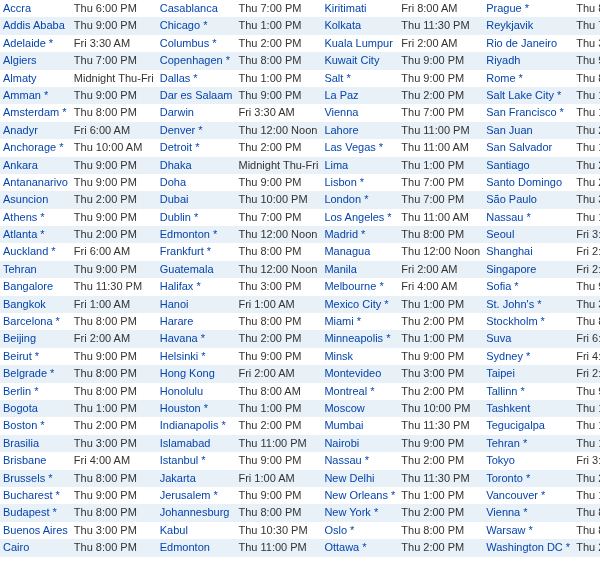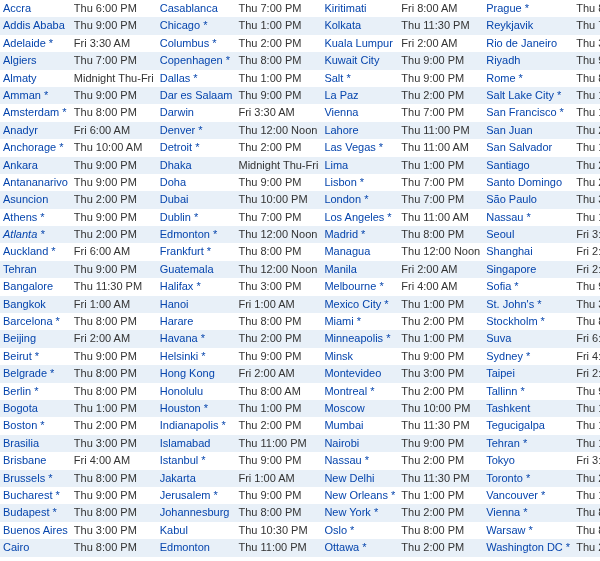--- a/index.html
+++ b/index.html
@@ -159,21 +159,21 @@
         <td style="width: 90px;"><span class="city">Athens *</span></td>
         <td style="width: 105px; color: rgb(51, 51, 51);">Thu 9:00 PM</td>
         <td style="width: 90px;"><span class="city">Dublin *</span></td>
         <td style="width: 105px; color: rgb(51, 51, 51);">Thu 7:00 PM</td>
         <td style="width: 90px;"><span class="city">Los Angeles *</span></td>
         <td style="width: 105px; color: rgb(51, 51, 51);">Thu 11:00 AM</td>
         <td style="width: 90px;"><span class="city">Nassau *</span></td>
         <td style="width: 105px; color: rgb(51, 51, 51);">Thu 11:00 AM</td>
       </tr>
       <tr>
-        <td style="width: 90px; font-style: italic;"><span class="city">Atlanta *</span></td>
+        <td style="width: 90px;"><span class="city">Atlanta *</span></td>
         <td style="width: 105px; color: rgb(51, 51, 51);">Thu 2:00 PM</td>
         <td style="width: 90px;"><span class="city">Edmonton *</span></td>
         <td style="width: 105px; color: rgb(51, 51, 51);">Thu 12:00 Noon</td>
         <td style="width: 90px;"><span class="city">Madrid *</span></td>
         <td style="width: 105px; color: rgb(51, 51, 51);">Thu 8:00 PM</td>
         <td style="width: 90px;"><span class="city">Seoul</span></td>
         <td style="width: 105px; color: rgb(51, 51, 51);">Fri 3:00 AM</td>
       </tr>
       <tr>
         <td style="width: 90px;"><span class="city">Auckland *</span></td>

